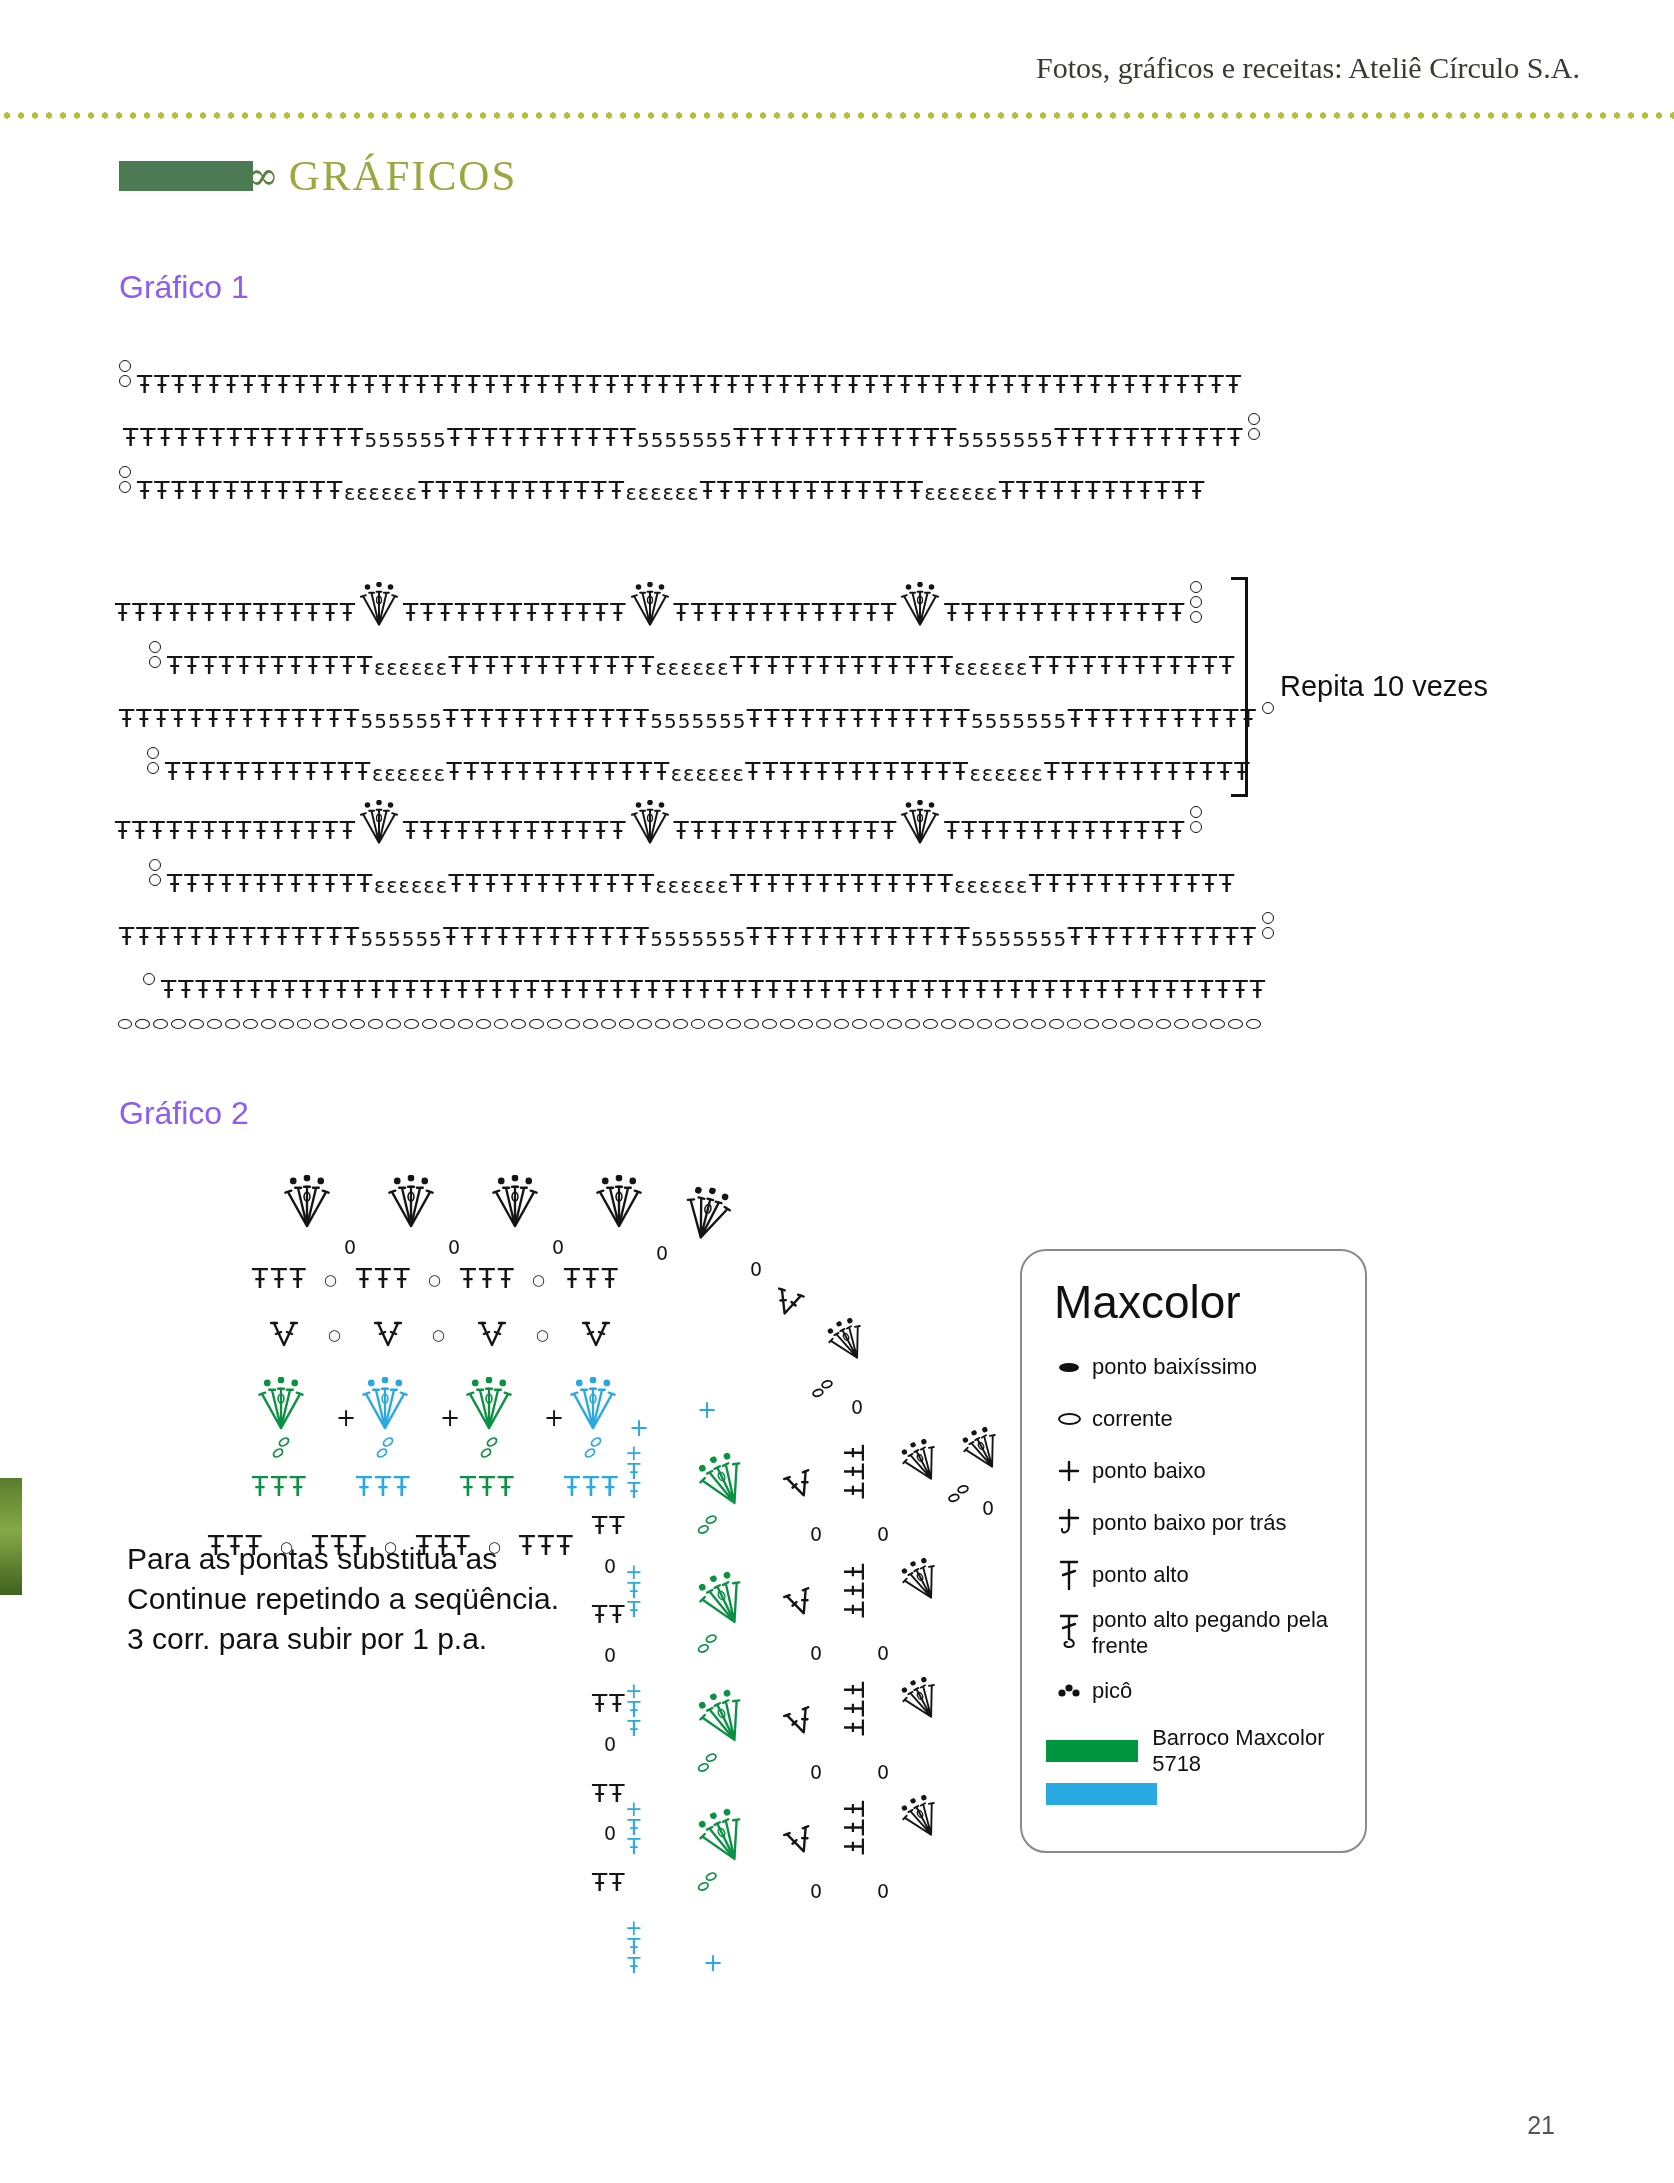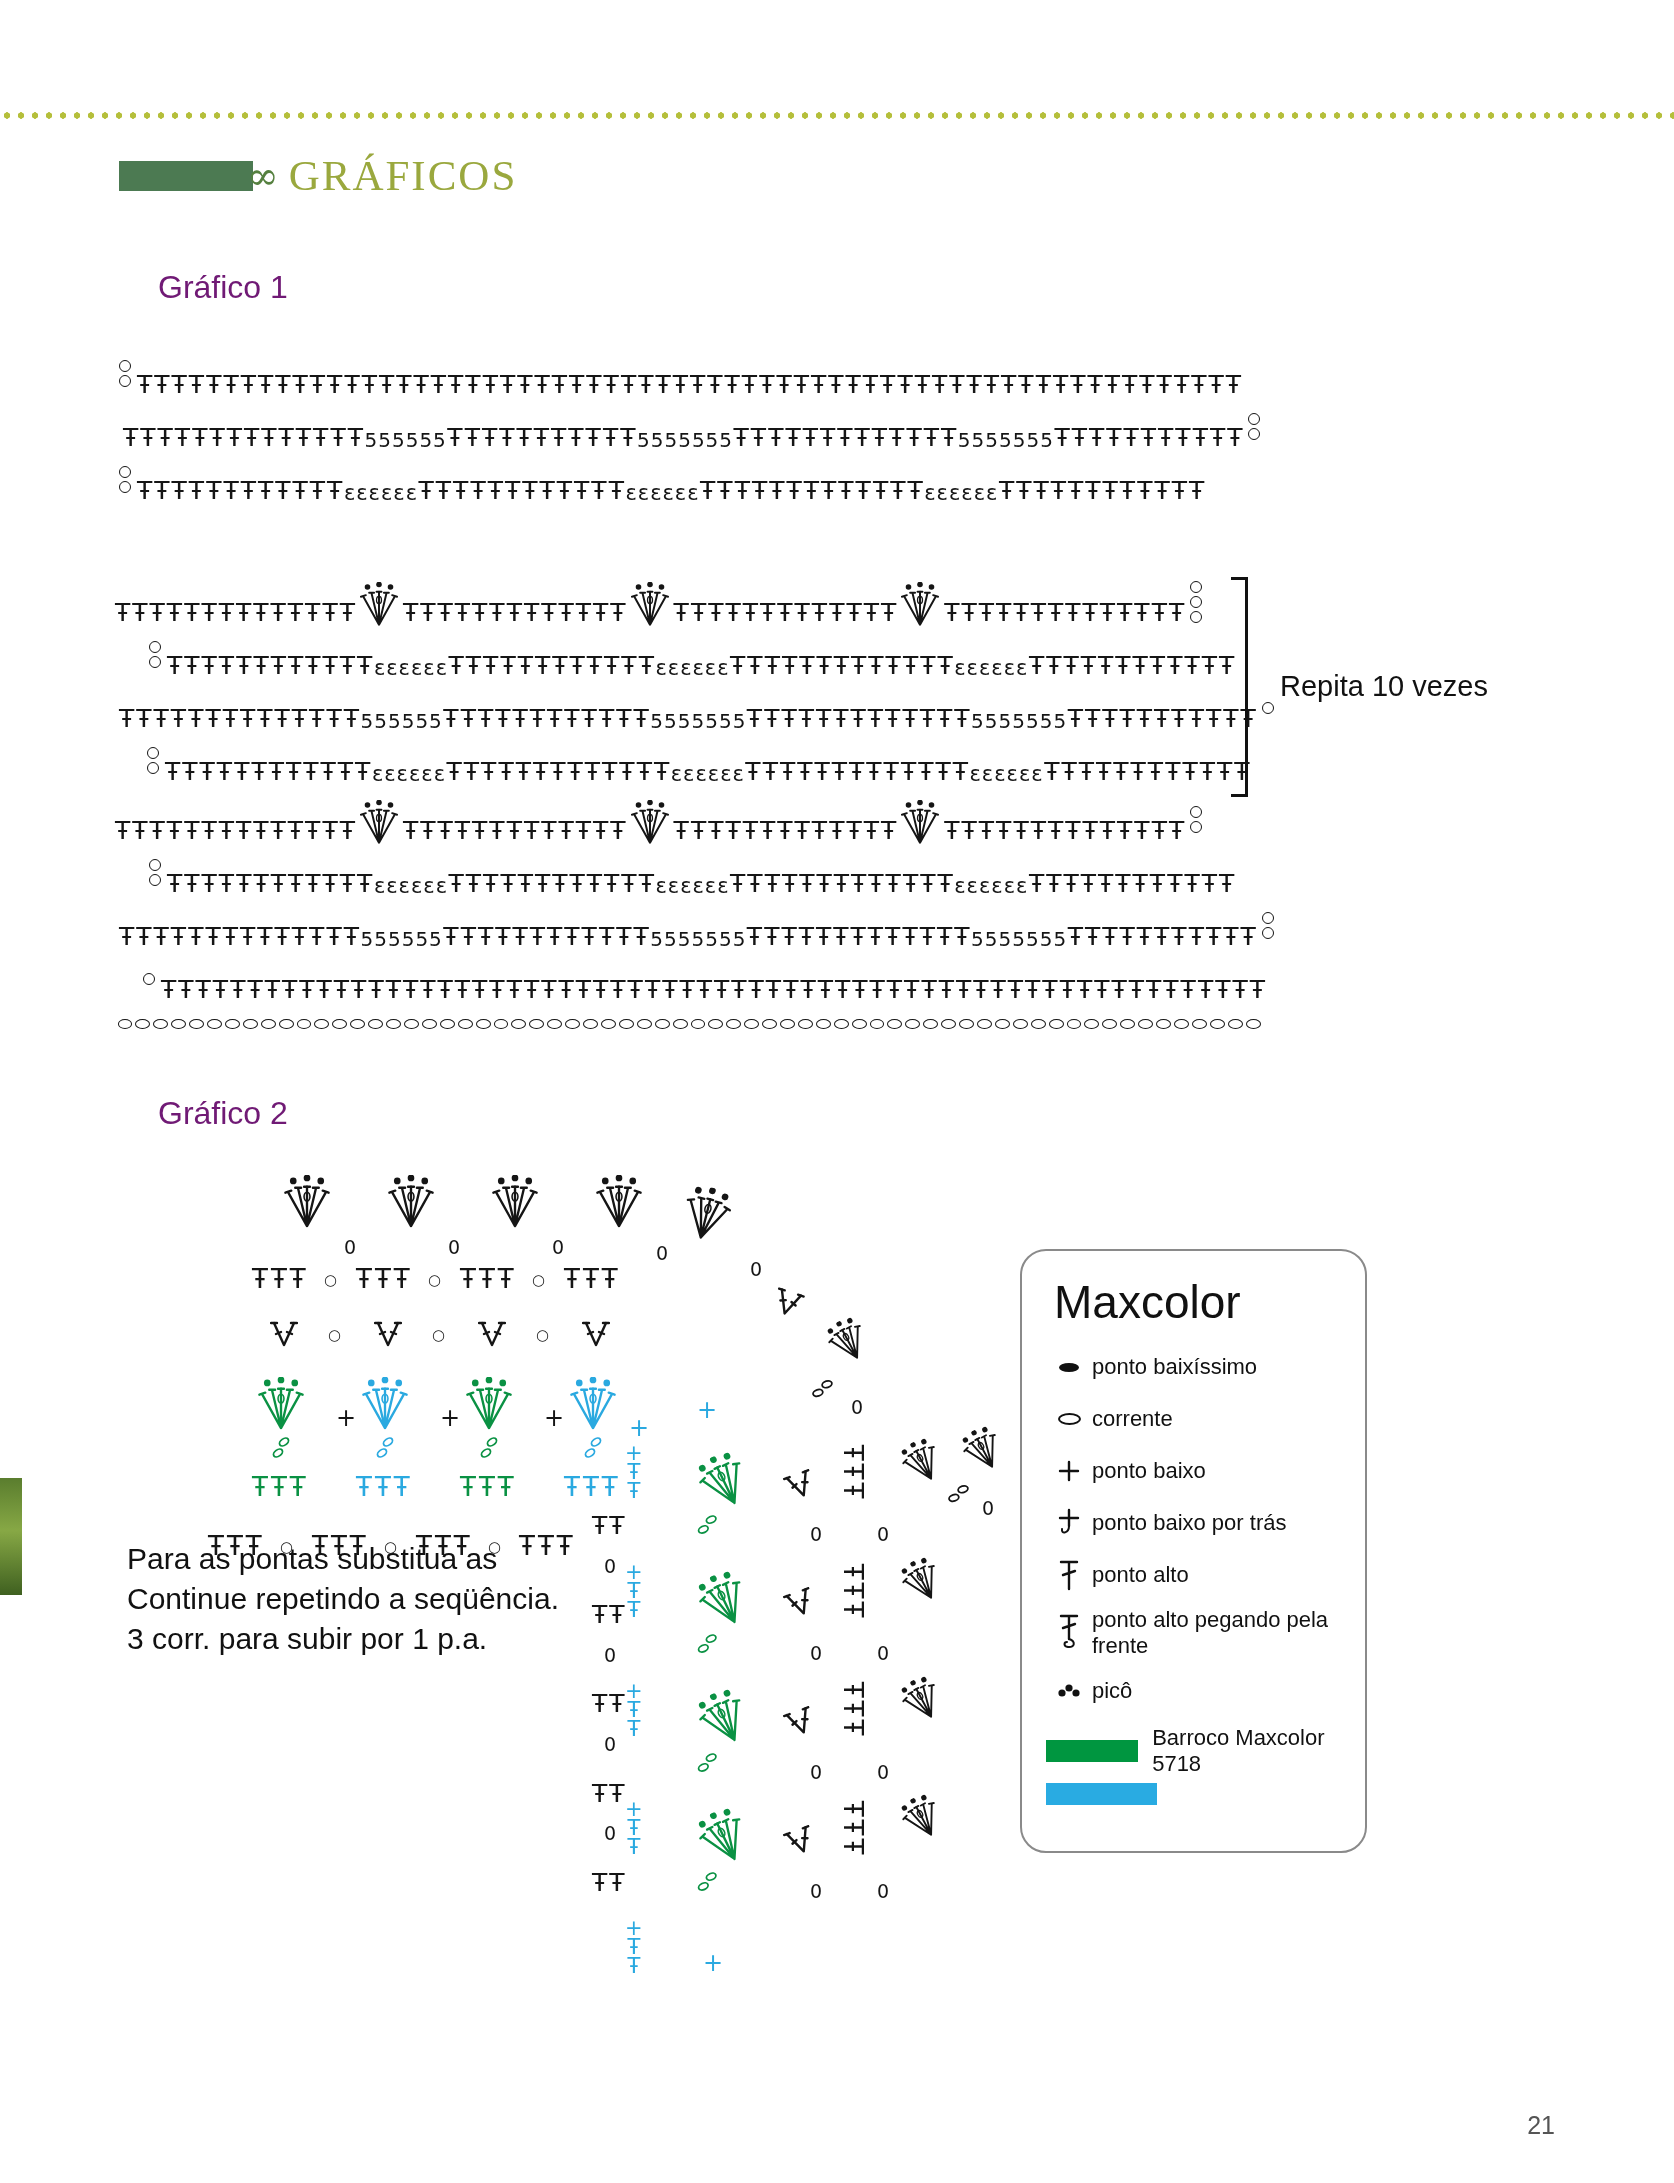--- a/index.html
+++ b/index.html
@@ -14,21 +14,21 @@
         background-size:14px 9px;background-repeat:repeat-x;}
 
   
   .titlebar{position:absolute;top:156px;left:119px;display:flex;align-items:center;}
   .greenbar{width:134px;height:30px;background:#4c7a52;}
   .scroll{font-family:"DejaVu Serif",serif;font-size:38px;color:#55803f;margin-left:-6px;
           line-height:30px;}
   .gtitle{font-family:"Liberation Serif",serif;font-size:43px;color:#9aa83e;
           letter-spacing:2px;margin-left:10px;line-height:40px;}
 
-  .glabel{position:absolute;font-size:32px;color:#701a75;margin-left:39px;}
+  .glabel{position:absolute;font-size:32px;color:#8b5cf6;}
   #g1label{top:269px;left:119px;}
   #g2label{top:1095px;left:119px;}
 
   
   #chart1{position:absolute;top:337px;left:114px;width:1148px;padding-top:10px;}
   .c1sec.s1{margin-top:69px;}
   .c1sec.s2{margin-top:6px;}
   .c1row{display:flex;align-items:flex-end;height:53px;color:#151515;
          font-family:"DejaVu Sans",sans-serif;}
   .c1row.found{height:30px;}
@@ -76,20 +76,21 @@
   .colorrow.tight{margin-top:6px;}
   .cbar{width:111px;height:22px;margin-right:14px;display:block;}
 
   .pnum{position:absolute;right:119px;top:2111px;font-size:25px;color:#555;}
 </style>
 </head>
 <body>
 
 <div class="page">
 
+  <div class="credit">Fotos, gráficos e receitas: Ateliê Círculo S.A.</div>
   <div class="dots"></div>
 
   <div class="titlebar">
     <div class="greenbar"></div>
     <span class="scroll">∞</span>
     <span class="gtitle">GRÁFICOS</span>
   </div>
 
   <div class="glabel" id="g1label">Gráfico 1</div>
 

